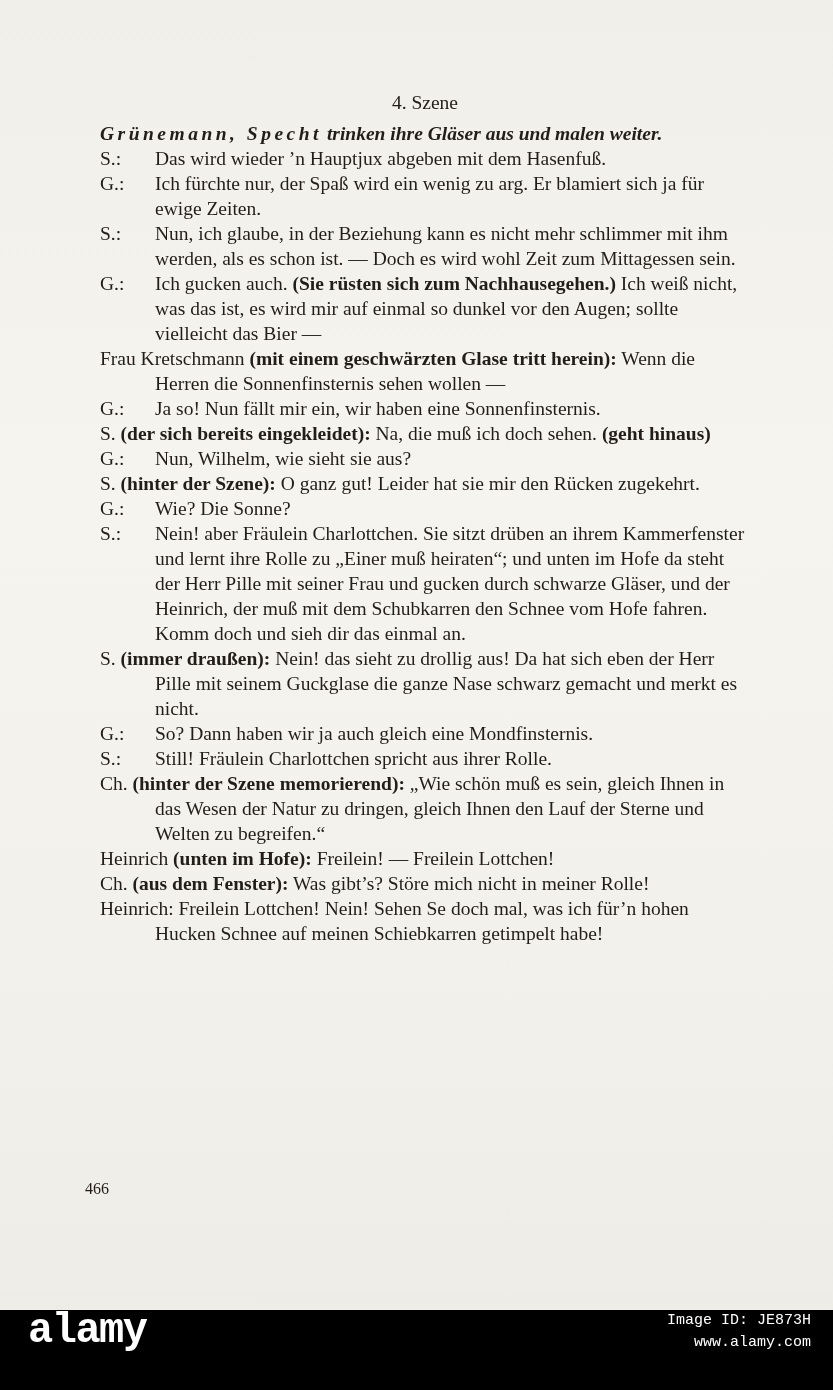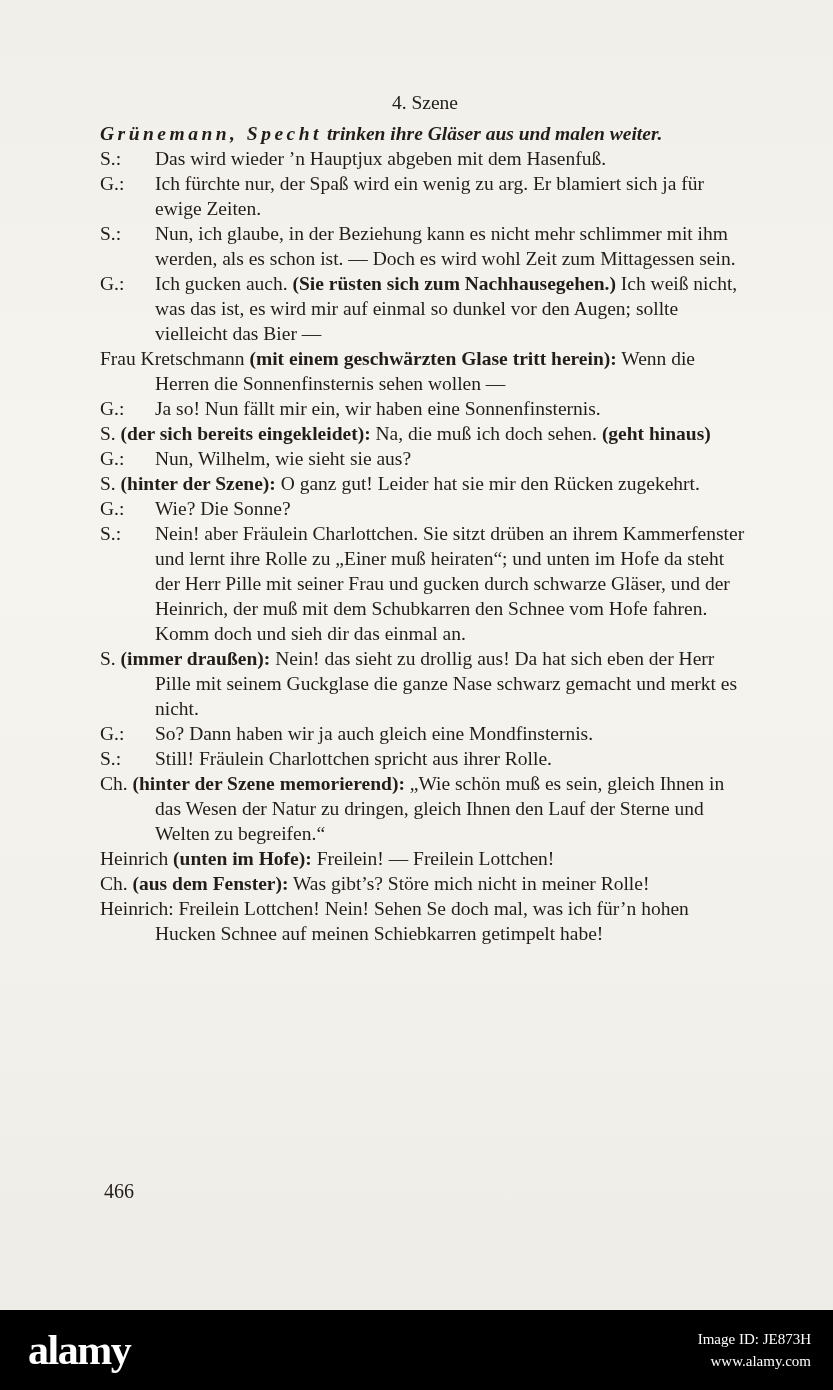--- a/index.html
+++ b/index.html
@@ -15,27 +15,27 @@
   }
   .scene-heading{
     text-align:center;margin:0 0 6px 0;font-size:19.5px;font-weight:400;
   }
   .entry{margin:0;padding-left:55px;text-indent:-55px;}
   .tablabel{display:inline-block;width:55px;text-indent:0;}
   .it{font-weight:700;text-align:center;}
   .sp{letter-spacing:3.5px;}
   .direction{font-style:italic;font-weight:700;}
   .page-number{
-    position:absolute;left:85px;top:1180px;font-size:20px;margin-left:19px;
+    position:absolute;left:85px;top:1180px;font-size:16px;
   }
   .alamy-bar{
     position:absolute;left:0;right:0;bottom:0;height:80px;background:#000;
-    color:#fff;display:flex;align-items:center;justify-content:space-between;
+    color:#fff;display:flex;justify-content:space-between;
     padding:0 22px 0 28px;box-sizing:border-box;
-    font-family:Liberation Serif, serif;
+    font-family:Liberation Mono, monospace;
   }
   .alamy-logo{font-size:42px;font-weight:700;letter-spacing:-1.5px;line-height:1;}
   .alamy-meta{text-align:right;font-size:15px;line-height:22px;font-weight:400;}
 </style>
 </head>
 <body>
 
 <div class="page-text">
   <p class="scene-heading">4. Szene</p>
   <div>

